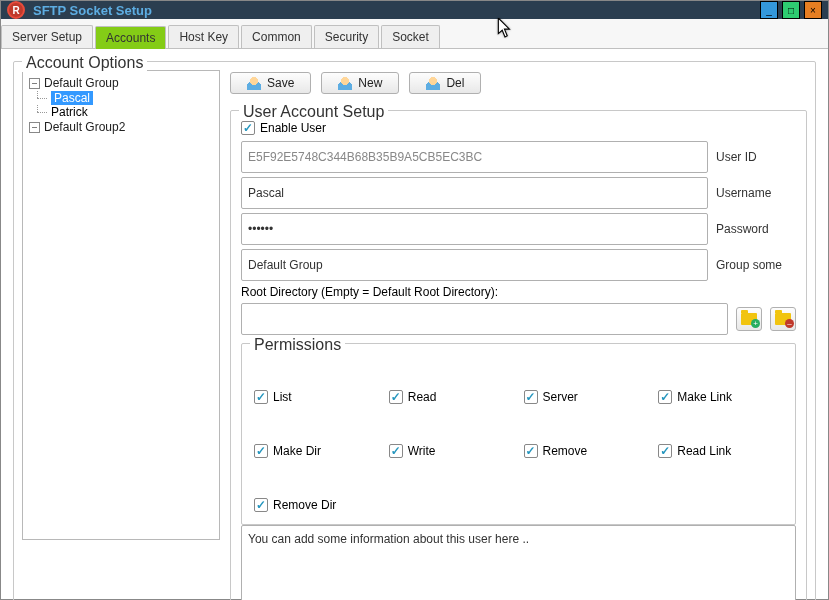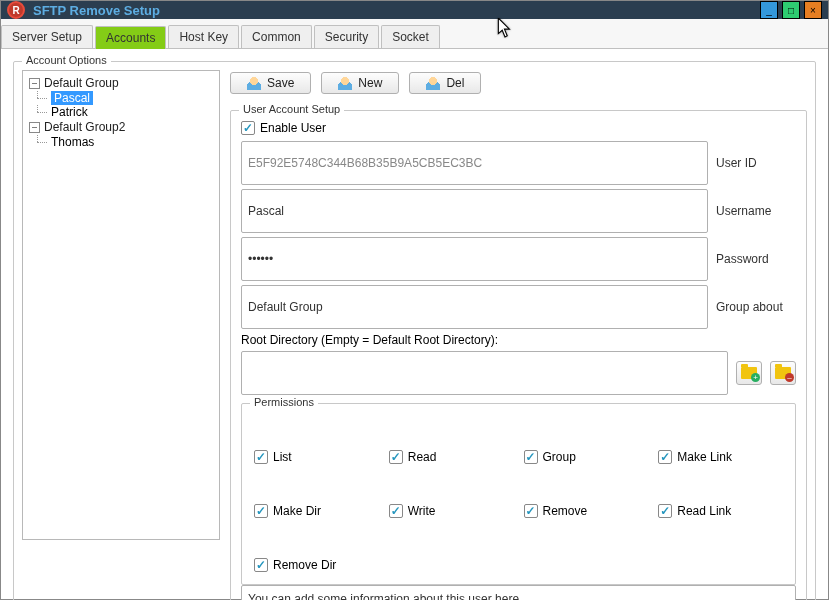--- a/index.html
+++ b/index.html
@@ -16,42 +16,42 @@
 .winbtn.max { background: #2ecc71; color: #000; }
 .winbtn.close { background: #e67e22; color: #000; }
 
 .tabbar { display: flex; border-bottom: 1px solid #c0c0c0; background: #f7f7f7; padding-top: 6px;}
 .tab { padding: 4px 10px; border: 1px solid #c0c0c0; border-bottom: none; background: #efefef; margin-right: 2px; cursor: pointer; color: #333; border-radius: 2px 2px 0 0;}
 .tab.active { background: #84cc16; position: relative; top: 1px; }
 
 .content { flex: 1; padding: 6px 12px 10px 12px; display: flex; flex-direction: column; }
 
 .fieldset { border: 1px solid #c8c8c8; border-radius: 2px; padding: 8px; position: relative; margin-top: 6px;}
-.fieldset > .legend { position: absolute; top: -8px; left: 8px; background: #fff; padding: 0 4px; color: #333; font-size: 11px; }
+.fieldset > .legend { position: absolute; top: -8px; left: 8px; background: #fff; padding: 0 4px; color: #333; font-size: 16px; }
 
 .topsplit { display: flex; gap: 10px; flex: 1; min-height: 0;}
 
 .tree { width: 198px; border: 1px solid #b8b8b8; background: #fff; padding: 4px 4px; overflow: auto; height: 470px;}
 .tree-node { display: flex; align-items: center; padding: 1px 0 1px 2px; color: #222; cursor: default;}
 .tree-toggle { width: 11px; height: 11px; border: 1px solid #888; display:inline-flex; align-items:center; justify-content:center; font-size:9px; line-height:1; margin-right:4px; cursor:pointer; color:#333;}
 .tree-child { padding-left: 24px; position:relative;}
 .tree-child::before{ content:''; position:absolute; left:10px; top:0; bottom:50%; border-left:1px dotted #999;}
 .tree-child .branch{ position:absolute; left:10px; top:50%; width:10px; border-top:1px dotted #999;}
 .tree-selected { background: #3399ff; color: #fff; padding: 0 3px;}
 .tree-label{cursor:pointer;}
 
 .rightcol { flex:1; display:flex; flex-direction:column; gap:6px; min-width:0;}
 
 .toolbar { display:flex; gap:10px; padding: 2px 0 4px 0;}
 .btn { display:flex; align-items:center; gap:6px; padding: 3px 16px; border:1px solid #b0b0b0; background: linear-gradient(#fdfdfd,#e8e8e8); border-radius:3px; cursor:pointer; color:#222;}
 .btn .ic { width:14px; height:14px; display:inline-block;}
 .ic-user{ background: radial-gradient(circle at 50% 35%, #ffd699 35%, transparent 36%), radial-gradient(circle at 50% 90%, #5dade2 55%, transparent 56%);}
 
 .form-row{ display:flex; align-items:center; gap:8px; margin:4px 0;}
-.txt { flex:1; border:1px solid #b0b0b0; padding:14px 6px; background:#fff; color:#333; border-radius:2px;}
+.txt { flex:1; border:1px solid #b0b0b0; padding:8px 6px; background:#fff; color:#333; border-radius:2px;}
 .txt[readonly]{ color:#888;}
 .flabel{ width:80px; color:#333;}
 .check{ display:flex; align-items:center; gap:5px; cursor:pointer;margin-top:32px;}
 .checkbox{ width:14px; height:14px; border:1px solid #888; background:#fff; display:inline-flex; align-items:center; justify-content:center; cursor:pointer; border-radius:2px;}
 .checkbox.checked{ background:#fff;}
 .checkbox.checked::after{ content:'✓'; color:#2596be; font-size:12px; font-weight:bold; line-height:1;}
 
 .permgrid{ display:grid; grid-template-columns: repeat(4, 1fr); gap:8px 10px; padding:6px 4px 4px 4px;}
 
 .iconbtn{ width:26px; height:24px; border:1px solid #b0b0b0; background:linear-gradient(#fdfdfd,#e8e8e8); border-radius:3px; display:flex; align-items:center; justify-content:center; cursor:pointer;}
@@ -72,21 +72,21 @@
 .cursor{ position:absolute; left:497px; top:18px; pointer-events:none;}
 .cursor svg{ width:16px; height:20px; filter: drop-shadow(0 0 1px rgba(0,0,0,.4));}
 </style>
 </head>
 <body>
 
 <div class="window">
 
   <div class="titlebar">
     <span class="icon-app">R</span>
-    <span class="title">SFTP Remove Setup</span>
+    <span class="title">SFTP Socket Setup</span>
     <span class="spacer"></span>
     <span class="winbtn min">_</span>
     <span class="winbtn max">□</span>
     <span class="winbtn close">×</span>
   </div>
 
   <div class="tabbar">
     <div class="tab">Server Setup</div>
     <div class="tab active">Accounts</div>
     <div class="tab">Host Key</div>
@@ -109,23 +109,20 @@
           <div class="tree-child"><span class="branch"></span>
             <span class="tree-label tree-selected">Pascal</span>
           </div>
           <div class="tree-child"><span class="branch"></span>
             <span class="tree-label">Patrick</span>
           </div>
           <div class="tree-node">
             <span class="tree-toggle">–</span>
             <span class="tree-label">Default Group2</span>
           </div>
-          <div class="tree-child"><span class="branch"></span>
-            <span class="tree-label">Thomas</span>
-          </div>
         </div>
 
         <div class="rightcol">
           <div class="toolbar">
             <div class="btn">
               <span class="ic ic-user"></span>
               <span>Save</span>
             </div>
             <div class="btn">
               <span class="ic ic-user"></span>
@@ -152,21 +149,21 @@
             <div class="form-row">
               <input class="txt" value="Pascal" style="">
               <span class="flabel">Username</span>
             </div>
             <div class="form-row">
               <input class="txt" value="••••••" style="">
               <span class="flabel">Password</span>
             </div>
             <div class="form-row">
               <input class="txt" value="Default Group" style="">
-              <span class="flabel">Group about</span>
+              <span class="flabel">Group some</span>
             </div>
 
             <div style="margin-top:4px;">Root Directory (Empty = Default Root Directory):</div>
             <div class="form-row">
               <input class="txt" value="" style="">
               <div class="iconbtn">
                 <span class="ic-folder">
                     <span class="badge plus">+</span>
                   </span>
               </div>
@@ -183,21 +180,21 @@
                   <div class="check">
                     <span class="checkbox checked"></span>
                     <span>List</span>
                   </div>
                   <div class="check">
                     <span class="checkbox checked"></span>
                     <span>Read</span>
                   </div>
                   <div class="check">
                     <span class="checkbox checked"></span>
-                    <span>Group</span>
+                    <span>Server</span>
                   </div>
                   <div class="check">
                     <span class="checkbox checked"></span>
                     <span>Make Link</span>
                   </div>
                   <div class="check">
                     <span class="checkbox checked"></span>
                     <span>Make Dir</span>
                   </div>
                   <div class="check">

